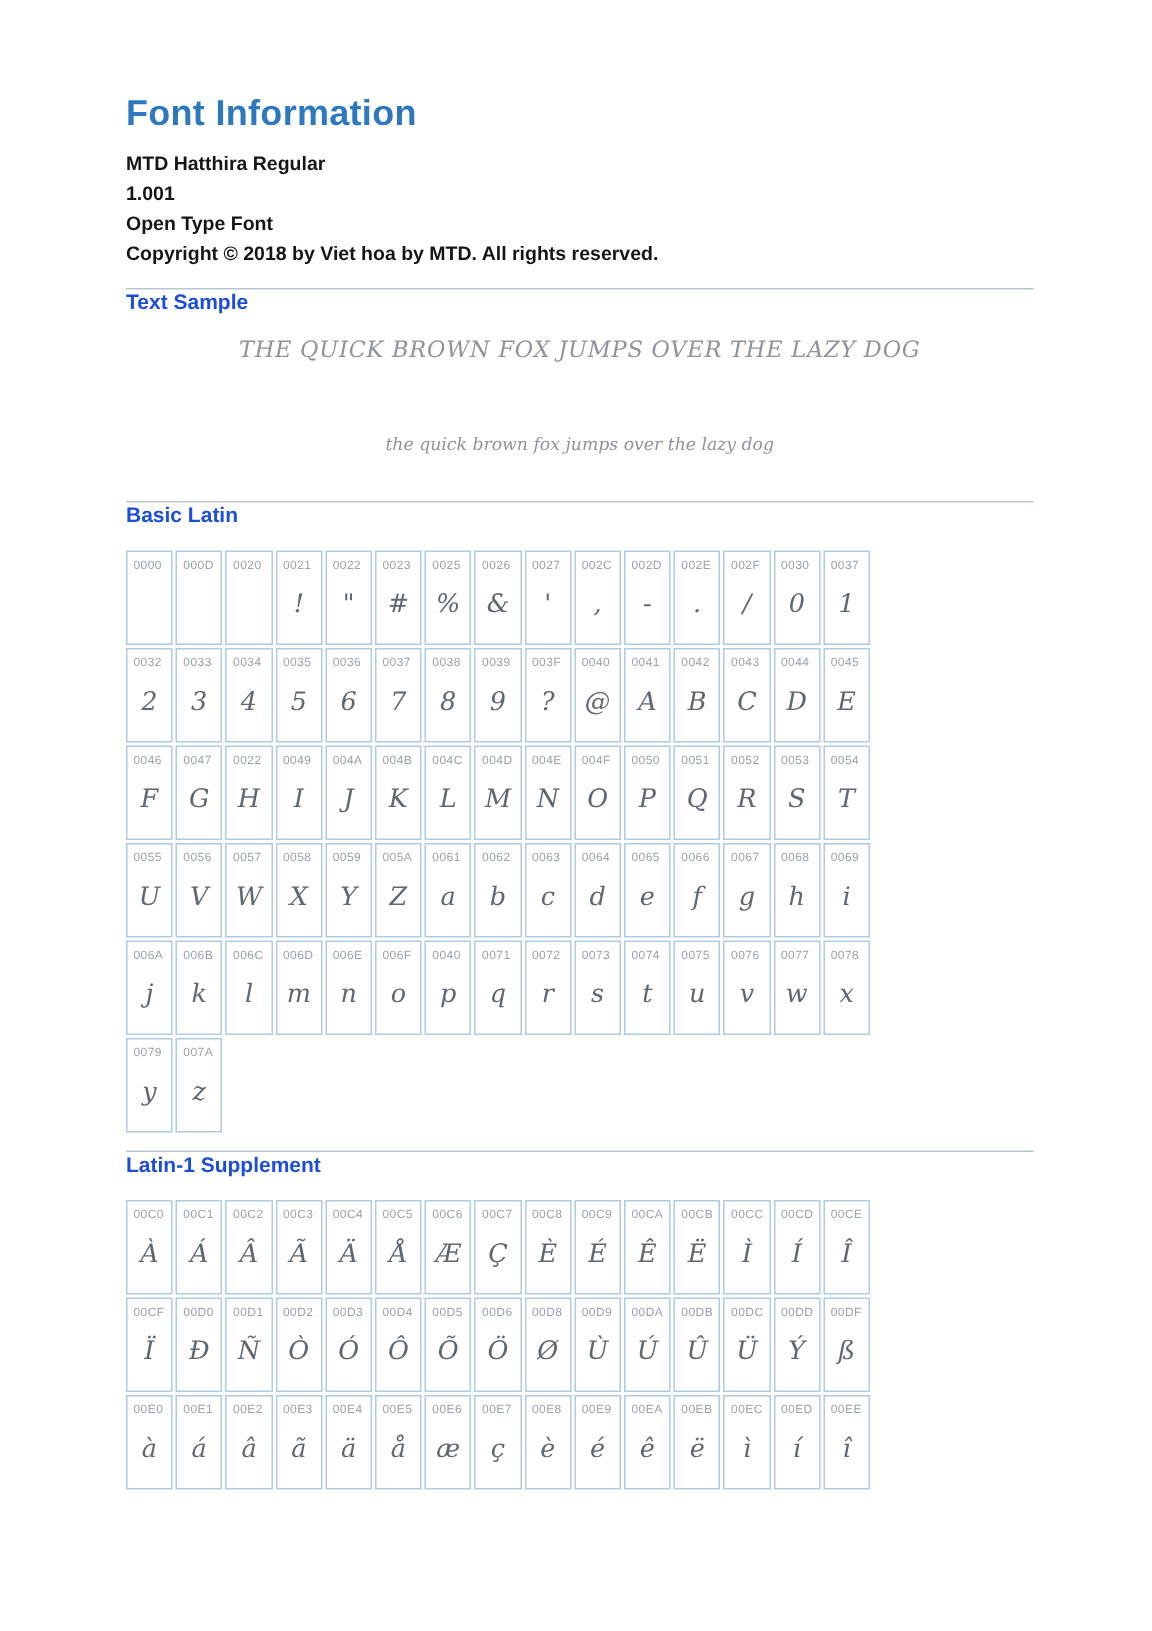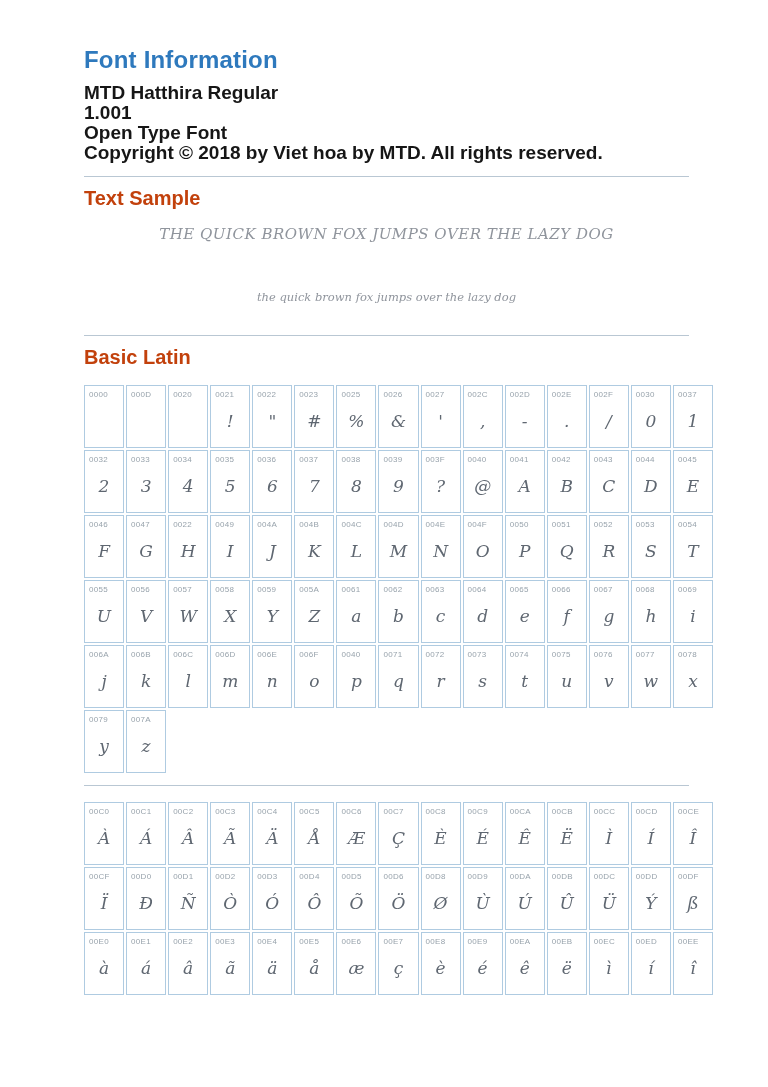--- a/index.html
+++ b/index.html
@@ -7,48 +7,47 @@
   body {
     width: 768px;
     height: 1087px;
     font-family: "Liberation Sans", sans-serif;
     color: #1a1a1a;
     overflow: hidden;
   }
   .content {
     width: 605px;
     margin-left: 84px;
-    padding-top: 46px;
+    padding-top: 62px;
   }
   .page-title {
     font-size: 24px;
     font-weight: 700;
     color: #2E79BD;
     letter-spacing: 0.2px;
     margin-bottom: 9px;
   }
   .meta-line {
-    font-size: 19px;
+    font-size: 13px;
     font-weight: 700;
     color: #161616;
     line-height: 20px;
   }
   .divider {
     border: none;
     border-top: 1px solid #B9C7D3;
     height: 0;
   }
   .divider-1 { margin-top: 13px; }
   .divider-2 { margin-top: 31px; }
   .divider-3 { margin-top: 12px; }
   .section-heading {
-    font-size: 20px;
+    font-size: 14px;
     font-weight: 700;
-    color: #c2410c;
-    margin-top: 10px;
+    color: #1d4ed8;
   }
   .sample-upper {
     margin-top: 15px;
     text-align: center;
     font-family: "DejaVu Serif", serif;
     font-style: italic;
     font-size: 15px;
     letter-spacing: 0.5px;
     color: #8F949C;
   }
@@ -59,21 +58,21 @@
     font-style: italic;
     font-size: 11.5px;
     color: #8F949C;
   }
   .glyph-grid {
     margin-top: 16px;
     display: grid;
     grid-template-columns: repeat(15, 1fr);
     grid-auto-rows: 63px;
     gap: 2px;
-    width: 629px;
+    width: 496px;
   }
   .glyph-cell {
     border: 1px solid #AFCBE1;
     background: #ffffff;
     display: flex;
     flex-direction: column;
   }
   .cell-code {
     font-size: 8px;
     color: #98A3AC;
@@ -435,20 +434,21 @@
       <div></div>
       <div></div>
       <div></div>
       <div></div>
       <div></div>
       <div></div>
     </div>
 
   <hr class="divider divider-3">
 
+  <h2 class="section-heading">Latin-1 Supplement</h2>
   <div class="glyph-grid">
       <div class="glyph-cell">
         <div class="cell-code">00C0</div>
         <div class="cell-glyph">À</div>
       </div>
       <div class="glyph-cell">
         <div class="cell-code">00C1</div>
         <div class="cell-glyph">Á</div>
       </div>
       <div class="glyph-cell">

